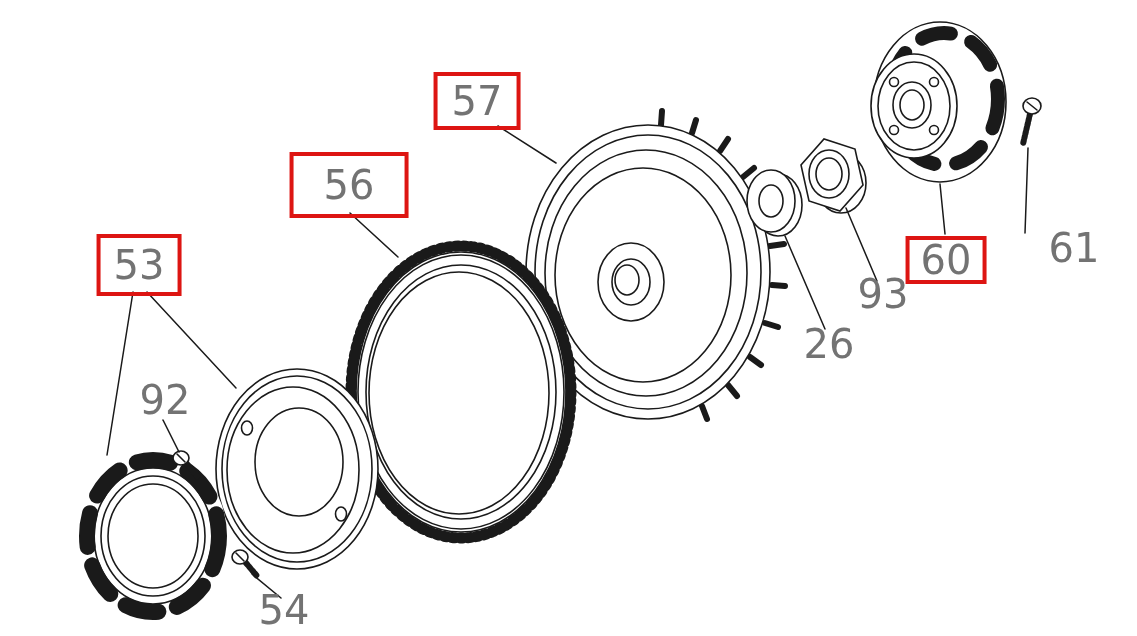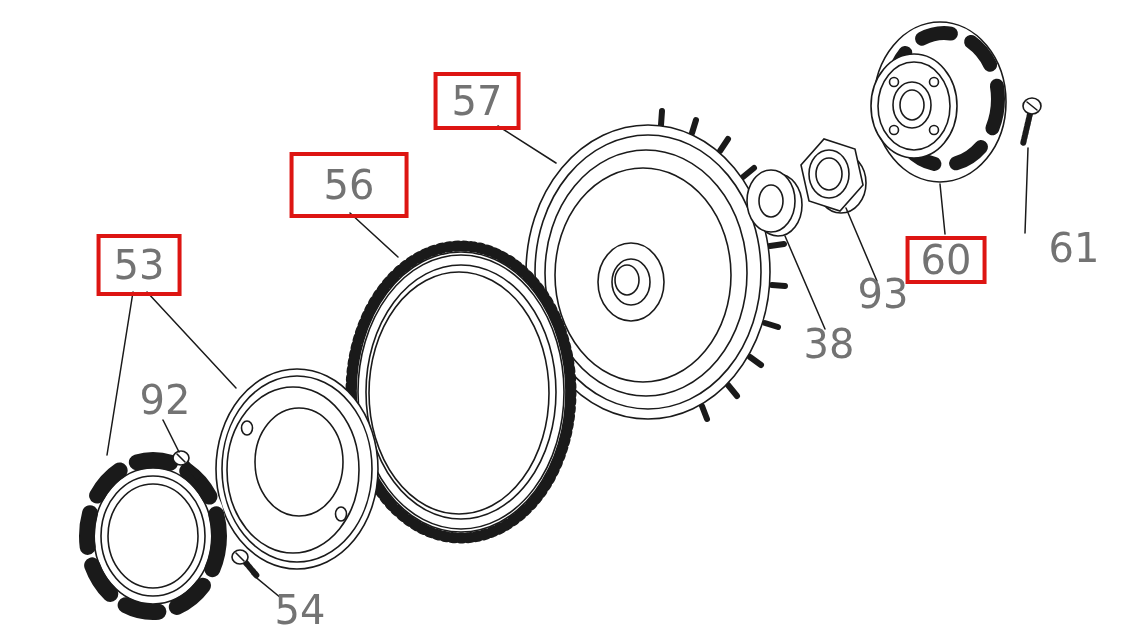--- a/index.html
+++ b/index.html
@@ -145,29 +145,29 @@
         <line x1="877" y1="281" x2="846" y2="208"></line>
         <line x1="945" y1="234" x2="940" y2="184"></line>
         <line x1="1025" y1="233" x2="1028" y2="148"></line>
       </g>
 
     </g>
   </svg>
 
   <div class="part-label boxed" style="left:139px; top:265px; padding:7px 13px;">53</div>
 
-  <div class="part-label" style="left:300px; top:610px;">54</div>
+  <div class="part-label" style="left:284px; top:610px;">54</div>
 
   <div class="part-label" style="left:165px; top:400px;">92</div>
 
   <div class="part-label boxed" style="left:349px; top:185px; padding:9px 30px;">56</div>
 
   <div class="part-label boxed" style="left:477px; top:101px; padding:5px 14px;">57</div>
 
-  <div class="part-label" style="left:829px; top:344px;">38</div>
+  <div class="part-label" style="left:829px; top:344px;">26</div>
 
   <div class="part-label" style="left:883px; top:294px;">93</div>
 
   <div class="part-label boxed" style="left:946px; top:260px; padding:0 11px;">60</div>
 
   <div class="part-label" style="left:1074px; top:248px;">61</div>
 
 </div>
 
 </body></html>

